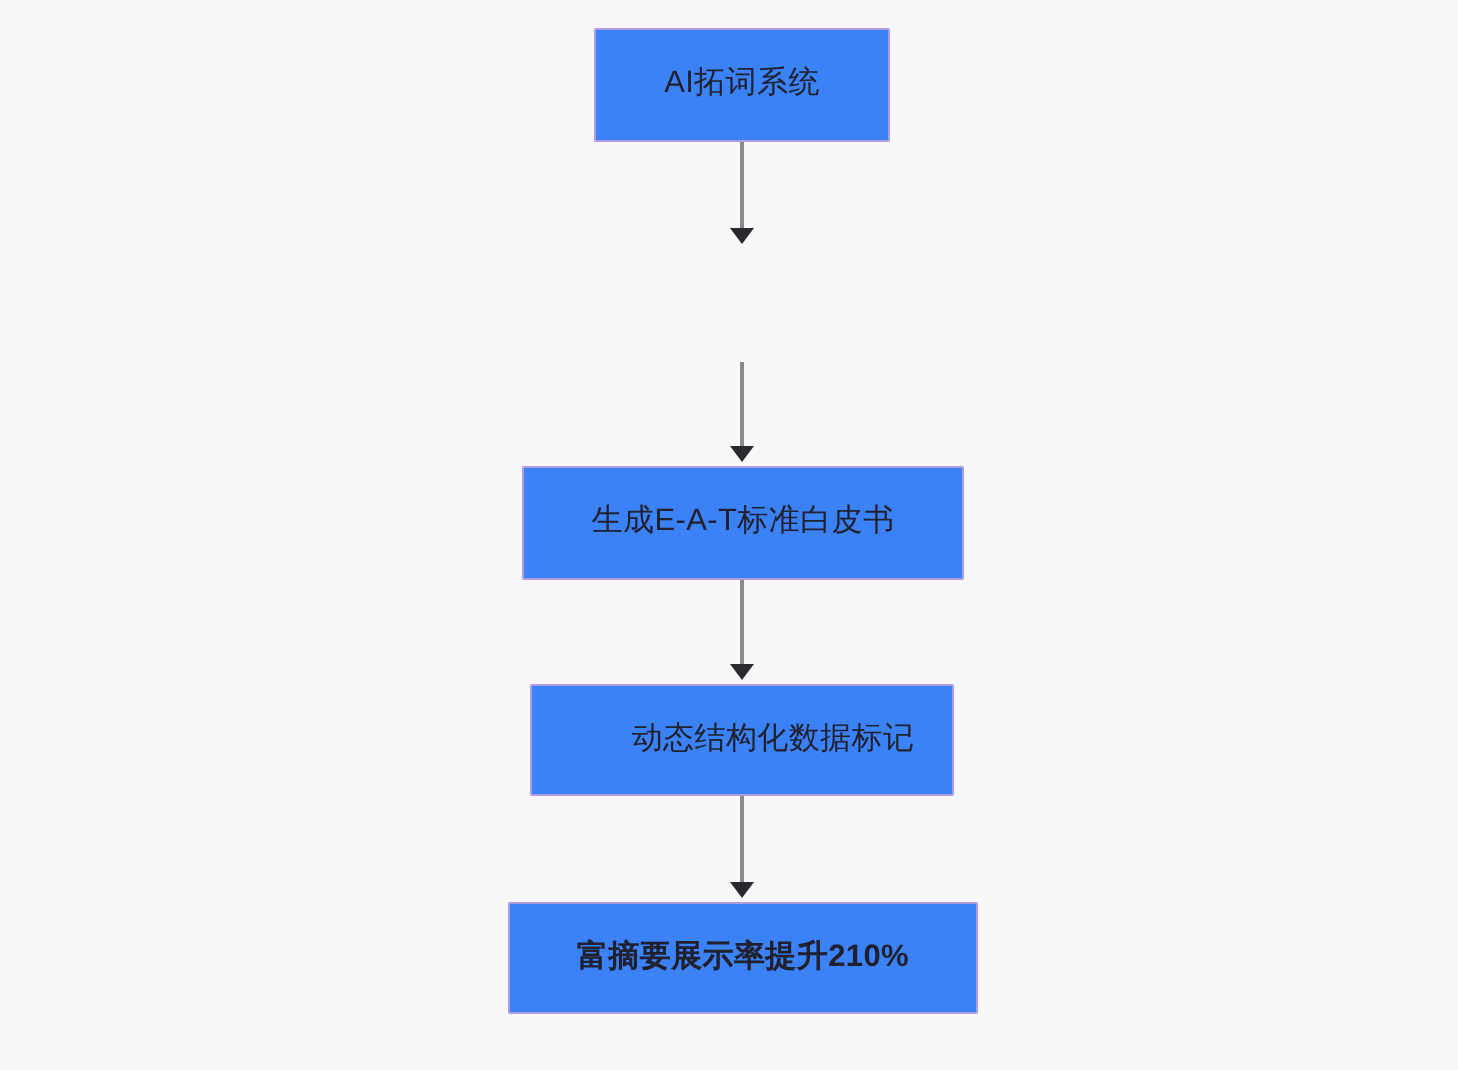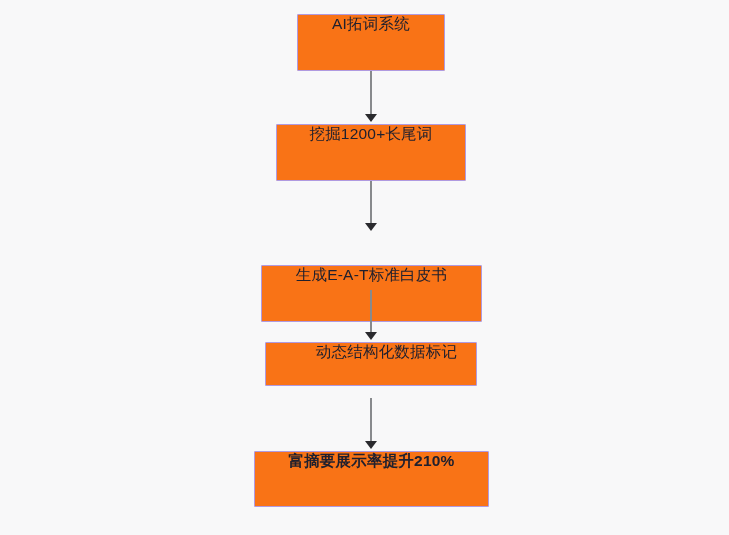--- a/index.html
+++ b/index.html
@@ -16,40 +16,41 @@
 
   #flowchart-canvas {
     position: relative;
     width: 729px;
     height: 535px;
   }
 
   .flow-node {
     position: absolute;
     box-sizing: border-box;
-    background: #f97316;
+    background: #3b82f6;
     border: 1.4px solid #b09ae0;
     border-radius: 1px;
     display: flex;
+    align-items: center;
     justify-content: center;
   }
 
   .flow-node-label {
     font-size: 15.5px;
     color: #20202e;
     line-height: 1.2;
     letter-spacing: 0.2px;
     white-space: nowrap;
   }
 
   
   #node-0 { left: 297px; top: 14px;  width: 148px; height: 57px; }
   #node-1 { left: 276px; top: 124px; width: 190px; height: 57px; }
-  #node-2 { left: 261px; top: 233px; width: 221px; height: 57px; margin-top: 32px; }
-  #node-3 { left: 265px; top: 342px; width: 212px; height: 44px; padding-left: 31px; }
+  #node-2 { left: 261px; top: 233px; width: 221px; height: 57px; }
+  #node-3 { left: 265px; top: 342px; width: 212px; height: 56px; padding-left: 31px; }
   #node-4 { left: 254px; top: 451px; width: 235px; height: 56px; font-weight: bold; }
 
   .flow-edge {
     position: absolute;
     left: 370px;
     width: 2px;
     background: #888a8d;
   }
   #edge-0 { top: 71px;  height: 45px; }
   #edge-1 { top: 181px; height: 44px; }
@@ -75,23 +76,20 @@
 
 <div id="flowchart-canvas">
 
   <div class="flow-node" id="node-0">
     <span class="flow-node-label">AI拓词系统</span>
   </div>
 
   <div class="flow-edge" id="edge-0"></div>
   <div class="flow-arrowhead" id="arrow-0"></div>
 
-  <div class="flow-node" id="node-1">
-    <span class="flow-node-label">挖掘1200+长尾词</span>
-  </div>
 
   <div class="flow-edge" id="edge-1"></div>
   <div class="flow-arrowhead" id="arrow-1"></div>
 
   <div class="flow-node" id="node-2">
     <span class="flow-node-label">生成E-A-T标准白皮书</span>
   </div>
 
   <div class="flow-edge" id="edge-2"></div>
   <div class="flow-arrowhead" id="arrow-2"></div>

